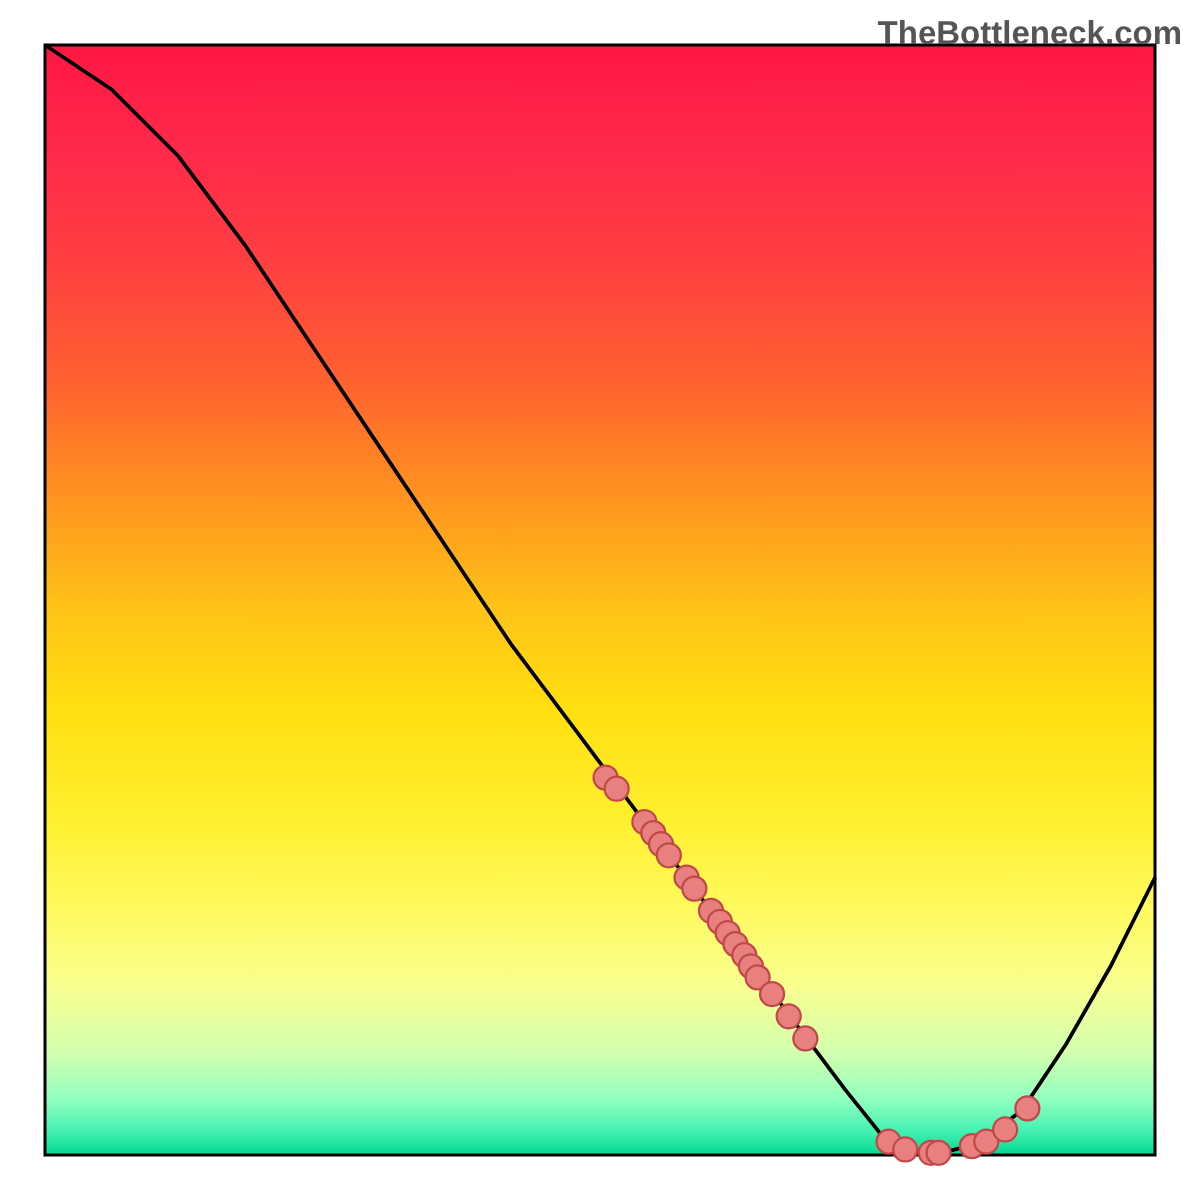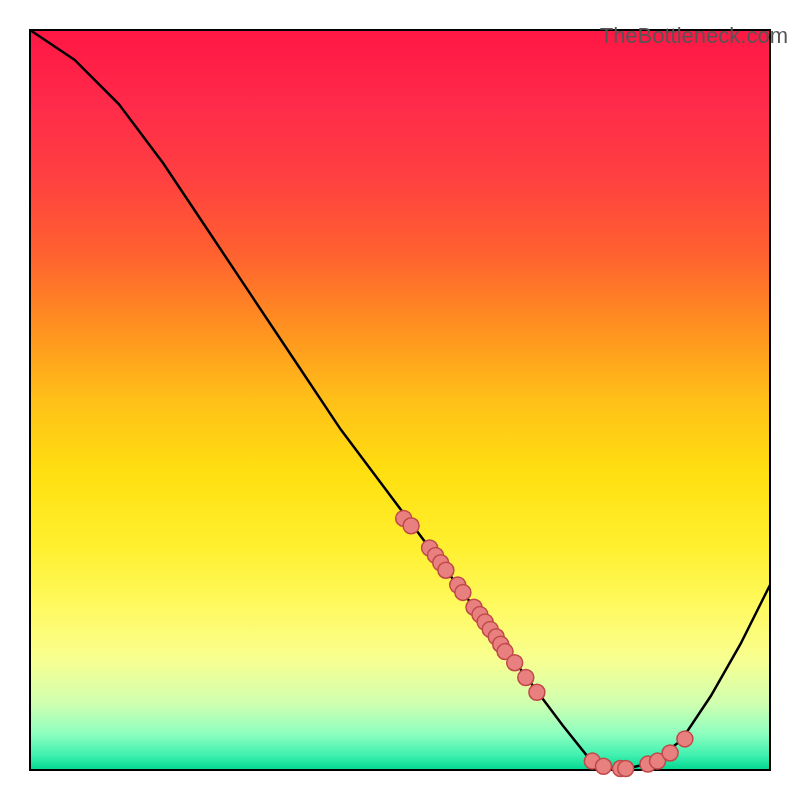--- a/index.html
+++ b/index.html
@@ -10,25 +10,25 @@
     position: relative;
     font-family: Arial, sans-serif;
   }
   .chart-container {
     width: 800px;
     height: 800px;
     position: relative;
   }
   .watermark {
     position: absolute;
-    top: 23px;
+    top: 9px;
     right: 12px;
     font-size: 22px;
     color: #555;
-    font-weight: 400;
+    font-weight: 700;
     z-index: 10;
   }
   svg {
     display: block;
   }
 </style>
 </head>
 <body>
 
 <div class="chart-container">

